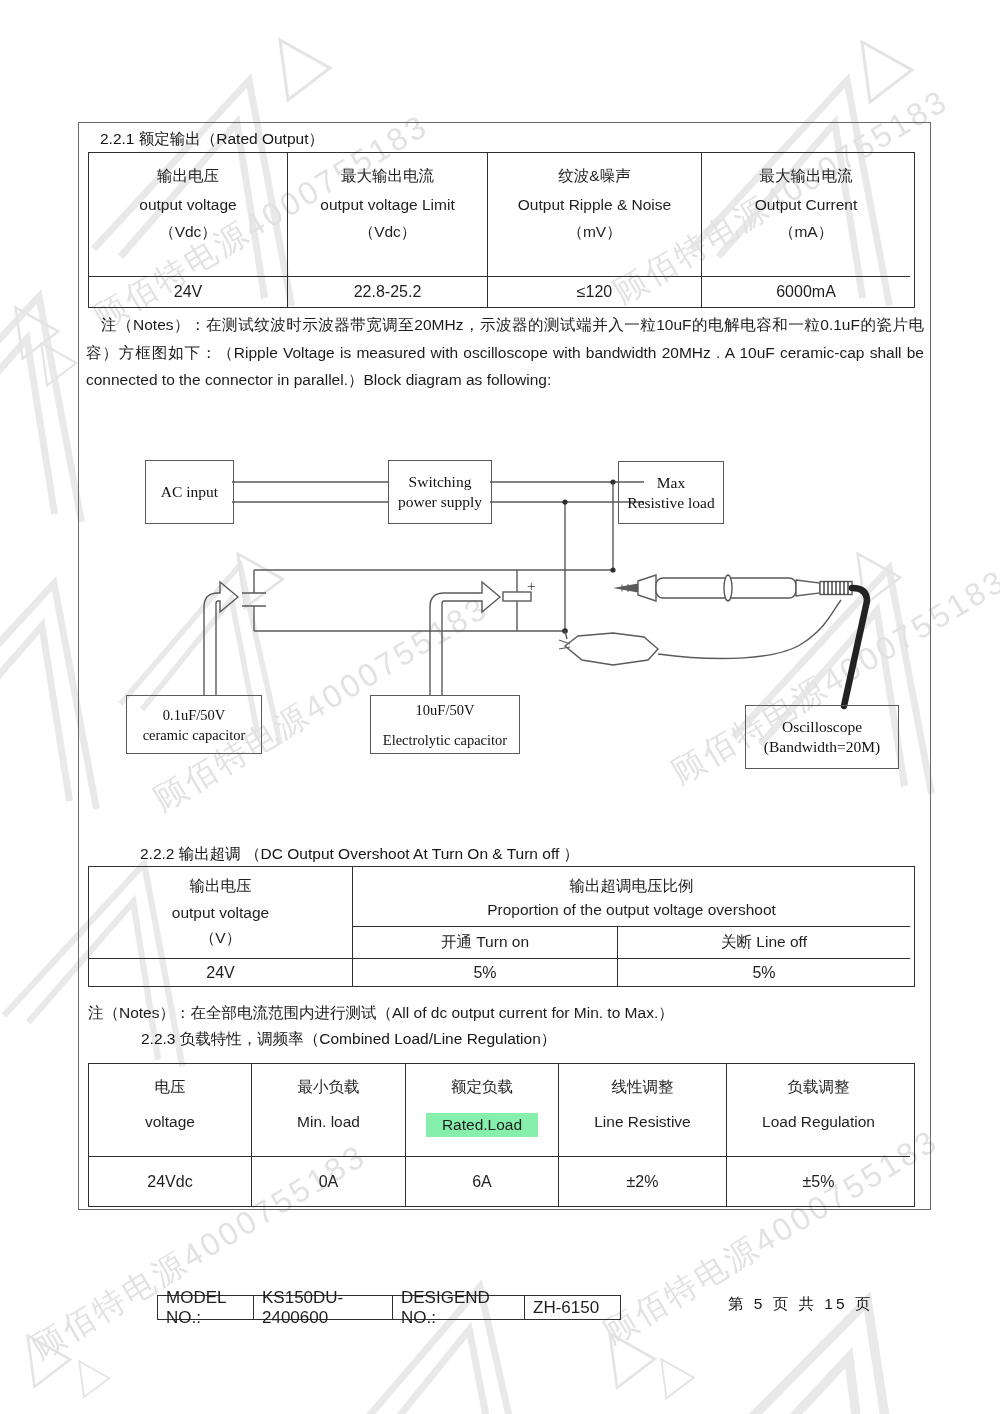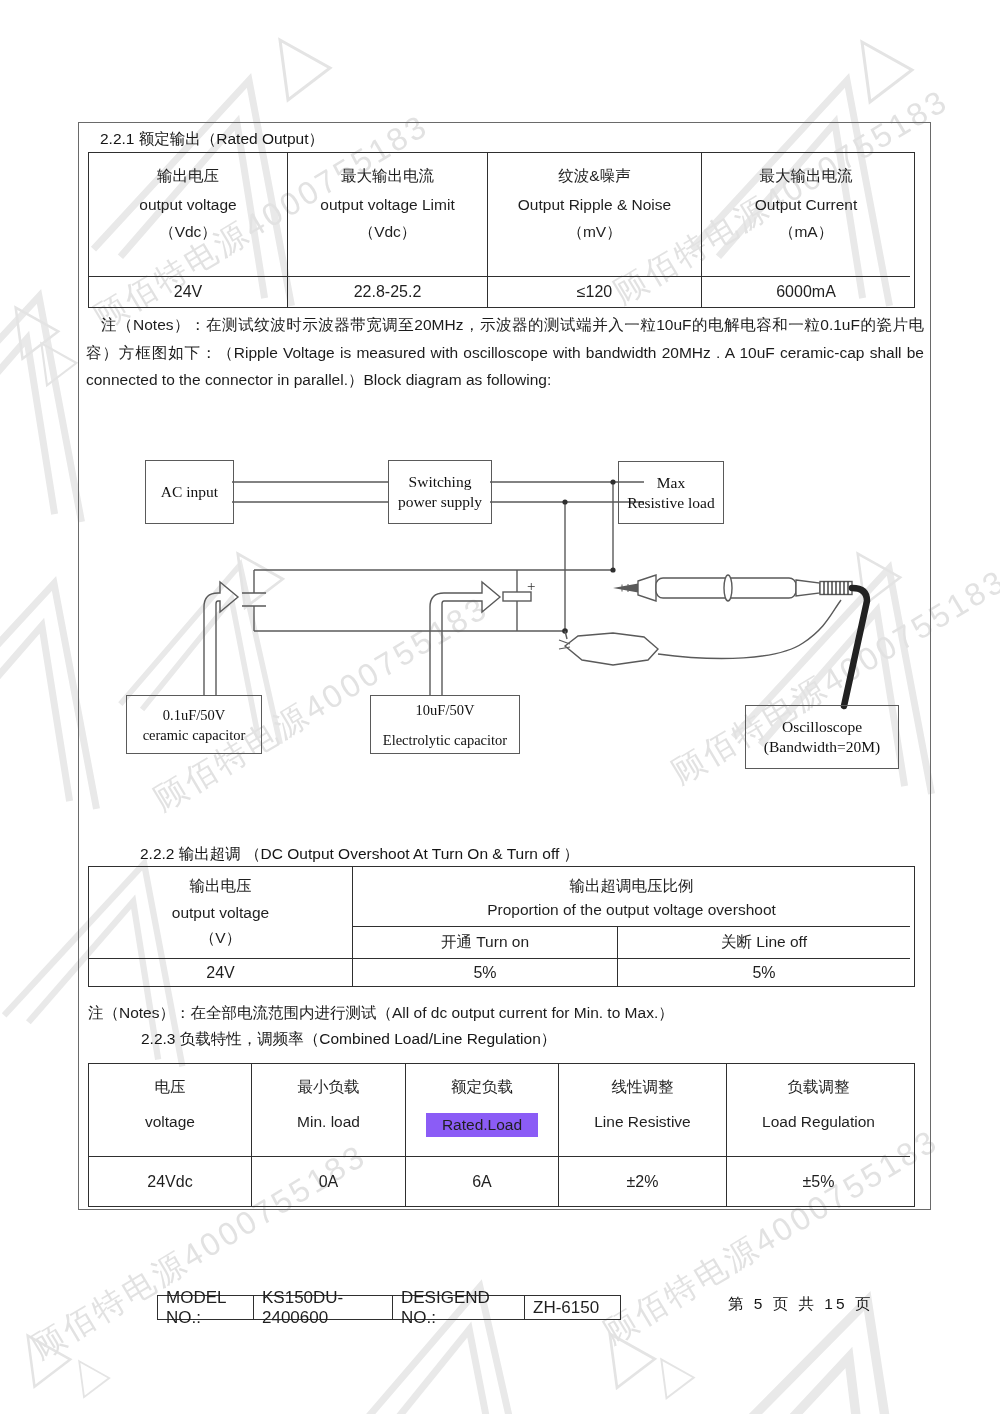--- a/index.html
+++ b/index.html
@@ -17,21 +17,21 @@
   
   .gtable{position:absolute;display:grid;border:1px solid #2f2f2f;background:transparent;}
   .cell{display:flex;flex-direction:column;align-items:center;justify-content:center;
         font-size:15.5px;text-align:center;}
   .bl{border-left:1px solid #2f2f2f;} .bt{border-top:1px solid #2f2f2f;}
   .t1-head{justify-content:space-between;padding:13px 0 33px;}
   .t2-colA{justify-content:space-between;padding:9px 0;}
   .t2-colB{justify-content:space-between;padding:9px 16px 7px;}
   .t3-head{justify-content:flex-start;padding-top:13px;gap:15px;}
   .dval{font-size:16px;}
-  .hl{background:#8b5cf6;padding:3px 16px;}
+  .hl{background:#86efac;padding:3px 16px;}
   
   .diagram{position:absolute;left:78px;top:430px;width:851px;height:380px;font-family:"Liberation Serif",serif;}
   .dbox{position:absolute;border:1px solid #5a5a5a;display:flex;flex-direction:column;align-items:center;
         justify-content:center;text-align:center;font-size:15.5px;line-height:20px;color:#111;background:transparent;}
   .dsvg{position:absolute;inset:0;}
   
   .ftable{position:absolute;left:157px;top:1295px;display:flex;}
   .fcell{height:25px;border:1px solid #2f2f2f;display:flex;align-items:center;
          padding-left:8px;font-size:17px;box-sizing:border-box;}
   .fcell + .fcell{border-left:none;}

